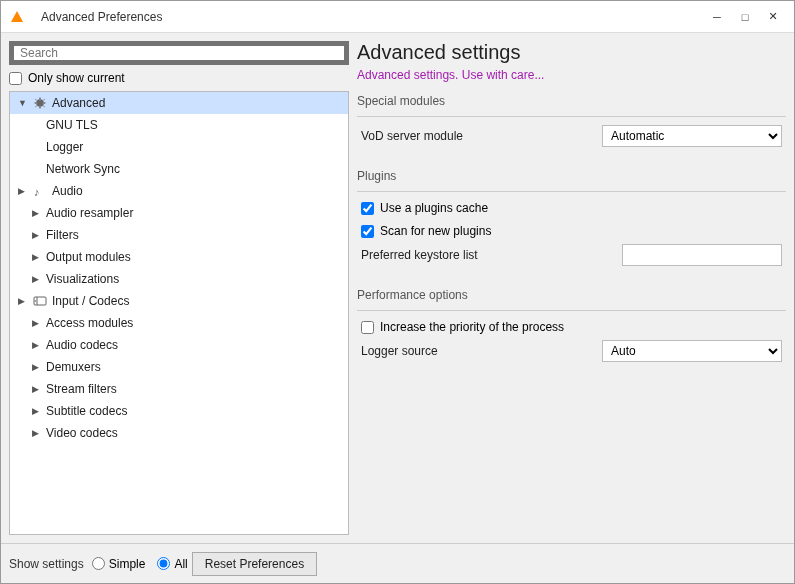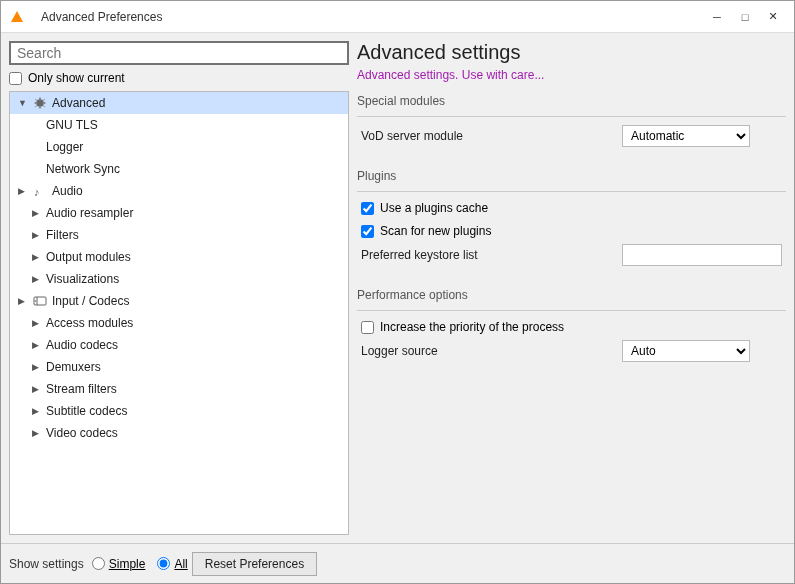--- a/index.html
+++ b/index.html
@@ -73,23 +73,23 @@
       width: 340px;
       display: flex;
       flex-direction: column;
       gap: 4px;
       flex-shrink: 0;
     }
 
     .search-box {
       width: 100%;
       height: 24px;
-      border: 2px solid #737373;
+      border: 5px solid #737373;
       padding: 2px 6px;
-      font-size: 14px;
+      font-size: 12px;
       background: white;
       color: #999;
     }
 
     .only-show-current {
       display: flex;
       align-items: center;
       gap: 6px;
       padding: 2px 0;
     }
@@ -157,21 +157,20 @@
       display: flex;
       align-items: center;
       gap: 12px;
     }
 
     .radio-item {
       display: flex;
       align-items: center;
       gap: 4px;
       font-size: 12px;
-      text-decoration: underline;
     }
 
     .reset-btn {
       height: 24px;
       padding: 0 12px;
       background: #e8e8e8;
       border: 1px solid #aaa;
       cursor: pointer;
       font-size: 12px;
       color: #222;
@@ -249,21 +248,21 @@
       flex: 1;
       font-size: 12px;
       color: #222;
     }
 
     .setting-control {
       min-width: 160px;
     }
 
     .dropdown {
-      width: 128px;
+      width: 180px;
       height: 22px;
       border: 1px solid #bbb;
       background: white;
       font-size: 12px;
       padding: 0 4px;
       cursor: pointer;
     }
 
     .text-input {
       width: 160px;

